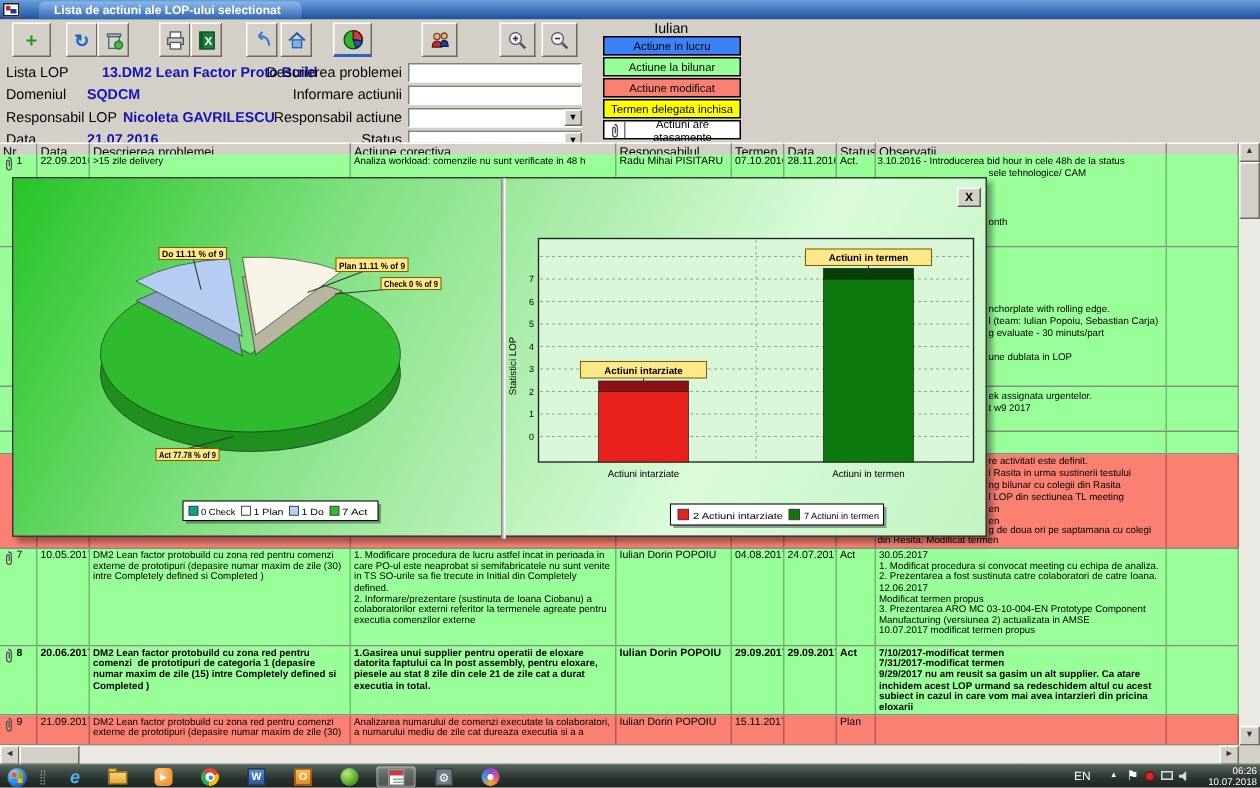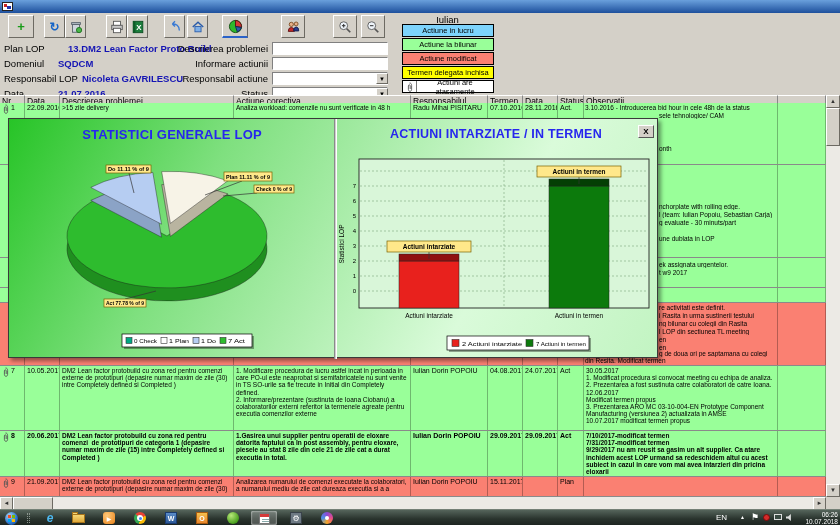--- a/index.html
+++ b/index.html
@@ -72,20 +72,21 @@
 </head>
 <body>
 
 <div id="screen">
 
   <div id="titlebar">
     <span id="win-icon">
         <i></i>
         <b></b>
       </span>
+    <span id="title-tab">Lista de actiuni ale LOP-ului selectionat</span>
   </div>
 
   <div id="toolbar">
     <div class="tbtn" style="left:8px;width:26px">
       <span style="color:#1a9c1a;font-weight:bold;font-size:13px;line-height:10px">+</span>
       </div>
     <div class="tbtn" style="left:44px;width:21px">
       <span style="color:#1565c8;font-weight:bold;font-size:12px">↻</span>
       </div>
     <div class="tbtn" style="left:65px;width:21px">
@@ -145,21 +146,21 @@
       </div>
     <div class="tbtn" style="left:361px;width:24px">
       <svg width="14" height="14" viewBox="0 0 16 16">
           <circle cx="6.5" cy="6.5" r="4.5" fill="#eef4fa" stroke="#555"></circle>
           <line x1="10" y1="10" x2="14" y2="14" stroke="#555" stroke-width="2"></line>
           <line x1="4.5" y1="6.5" x2="8.5" y2="6.5" stroke="#333" stroke-width="1.2"></line>
         </svg>
       </div>
   </div>
 
-  <div class="flabel" style="left:4px;top:43px">Plan LOP</div>
+  <div class="flabel" style="left:4px;top:43px">Lista LOP</div>
   <div class="fvalue" style="left:68px;top:43px">13.DM2 Lean Factor Proto Build</div>
   <div class="flabel" style="left:4px;top:58px">Domeniul</div>
   <div class="fvalue" style="left:58px;top:58px">SQDCM</div>
   <div class="flabel" style="left:4px;top:73px">Responsabil LOP</div>
   <div class="fvalue" style="left:58px;top:73px;left:82px">Nicoleta GAVRILESCU</div>
   <div class="flabel" style="left:4px;top:88px">Data</div>
   <div class="fvalue" style="left:58px;top:88px">21.07.2016</div>
 
   <div class="rlabel" style="left:150px;top:43px">Descrierea problemei</div>
   <div class="finput" style="left:272px;top:42px"></div>
@@ -167,21 +168,21 @@
   <div class="finput" style="left:272px;top:57px"></div>
   <div class="rlabel" style="left:150px;top:73px">Responsabil actiune</div>
   <div class="finput" style="left:272px;top:72px"></div>
   <div class="combo-arrow" style="left:376px;top:73px">▼</div>
   <div class="rlabel" style="left:150px;top:88px">Status</div>
   <div class="finput" style="left:272px;top:87px"></div>
   <div class="combo-arrow" style="left:376px;top:88px">▼</div>
 
   <div id="legend-title">Iulian</div>
   <div id="legend-items">
-      <div class="leg-item" style="top: 24px; background: #7dd3fc; position: absolute;">
+      <div class="leg-item" style="top: 24px; background: #3b82f6; position: absolute;">
         <span style="flex: 1 1 0%;">Actiune in lucru</span>
       </div>
       <div class="leg-item" style="top: 38px; background: rgb(153, 255, 153); position: absolute;">
         <span style="flex: 1 1 0%;">Actiune la bilunar</span>
       </div>
       <div class="leg-item" style="top: 52px; background: rgb(250, 128, 114); position: absolute;">
         <span style="flex: 1 1 0%;">Actiune modificat</span>
       </div>
       <div class="leg-item" style="top: 66px; background: rgb(255, 255, 0); position: absolute;">
         <span style="flex: 1 1 0%;">Termen delegata inchisa</span>
@@ -337,22 +338,20 @@
         <div class="cell" style="left: 411px; width: 77px;">Iulian Dorin POPOIU</div>
         <div class="cell" style="left: 488px; width: 35px;">15.11.2017</div>
         <div class="cell" style="left: 523px; width: 35px;"></div>
         <div class="cell" style="left: 558px; width: 26px;">Plan</div>
         <div class="cell sm" style="left: 584px; width: 194px;"></div>
         <div class="cell" style="left: 778px; width: 48px;"></div>
       </div>
     </div>
 
   <div id="dialog">
-    <div class="chart-title" style="left:0;width:326px">STATISTICI GENERALE LOP</div>
-    <div class="chart-title" style="left:328px;width:318px;font-size:12.5px">ACTIUNI INTARZIATE / IN TERMEN</div>
     <svg id="pie-svg" class="abs" style="left:0;top:30px" width="326" height="210">
         <path d="M158.0,100.0 L87.3,63.2 A100,52 0 1 0 215.4,57.4 Z" fill="#1f8f1f" stroke="#1a1a1a" stroke-width="0.4"></path>
         <path d="M158.0,87.0 L87.3,50.2 A100,52 0 1 0 215.4,44.4 Z" fill="#2ebc2e" stroke="#1a1a1a" stroke-width="0.4"></path>
         <path d="M161.4,87.4 L218.8,44.8 A100,52 0 0 0 152.7,35.6 Z" fill="#b9b4a0" stroke="#1a1a1a" stroke-width="0.4"></path>
         <path d="M161.4,74.4 L218.8,31.8 A100,52 0 0 0 152.7,22.6 Z" fill="#f7f3e7" stroke="#1a1a1a" stroke-width="0.4"></path>
         <path d="M152.5,88.2 L143.8,36.4 A100,52 0 0 0 81.8,51.4 Z" fill="#8ba3c6" stroke="#1a1a1a" stroke-width="0.4"></path>
         <path d="M152.5,75.2 L143.8,23.4 A100,52 0 0 0 81.8,38.4 Z" fill="#b6cdf2" stroke="#1a1a1a" stroke-width="0.4"></path>
         <line x1="120" y1="24" x2="125" y2="44" stroke="#333" stroke-width="0.7"></line>
         <rect x="97" y="16" width="45" height="8" fill="#ffe88a" stroke="#7a6200" stroke-width="0.7"></rect>
         <text x="119.5" y="22.2" font-size="6" font-family="Liberation Sans, sans-serif" text-anchor="middle" fill="#000" textLength="41" lengthAdjust="spacingAndGlyphs" font-weight="bold">Do 11.11 % of 9</text>

